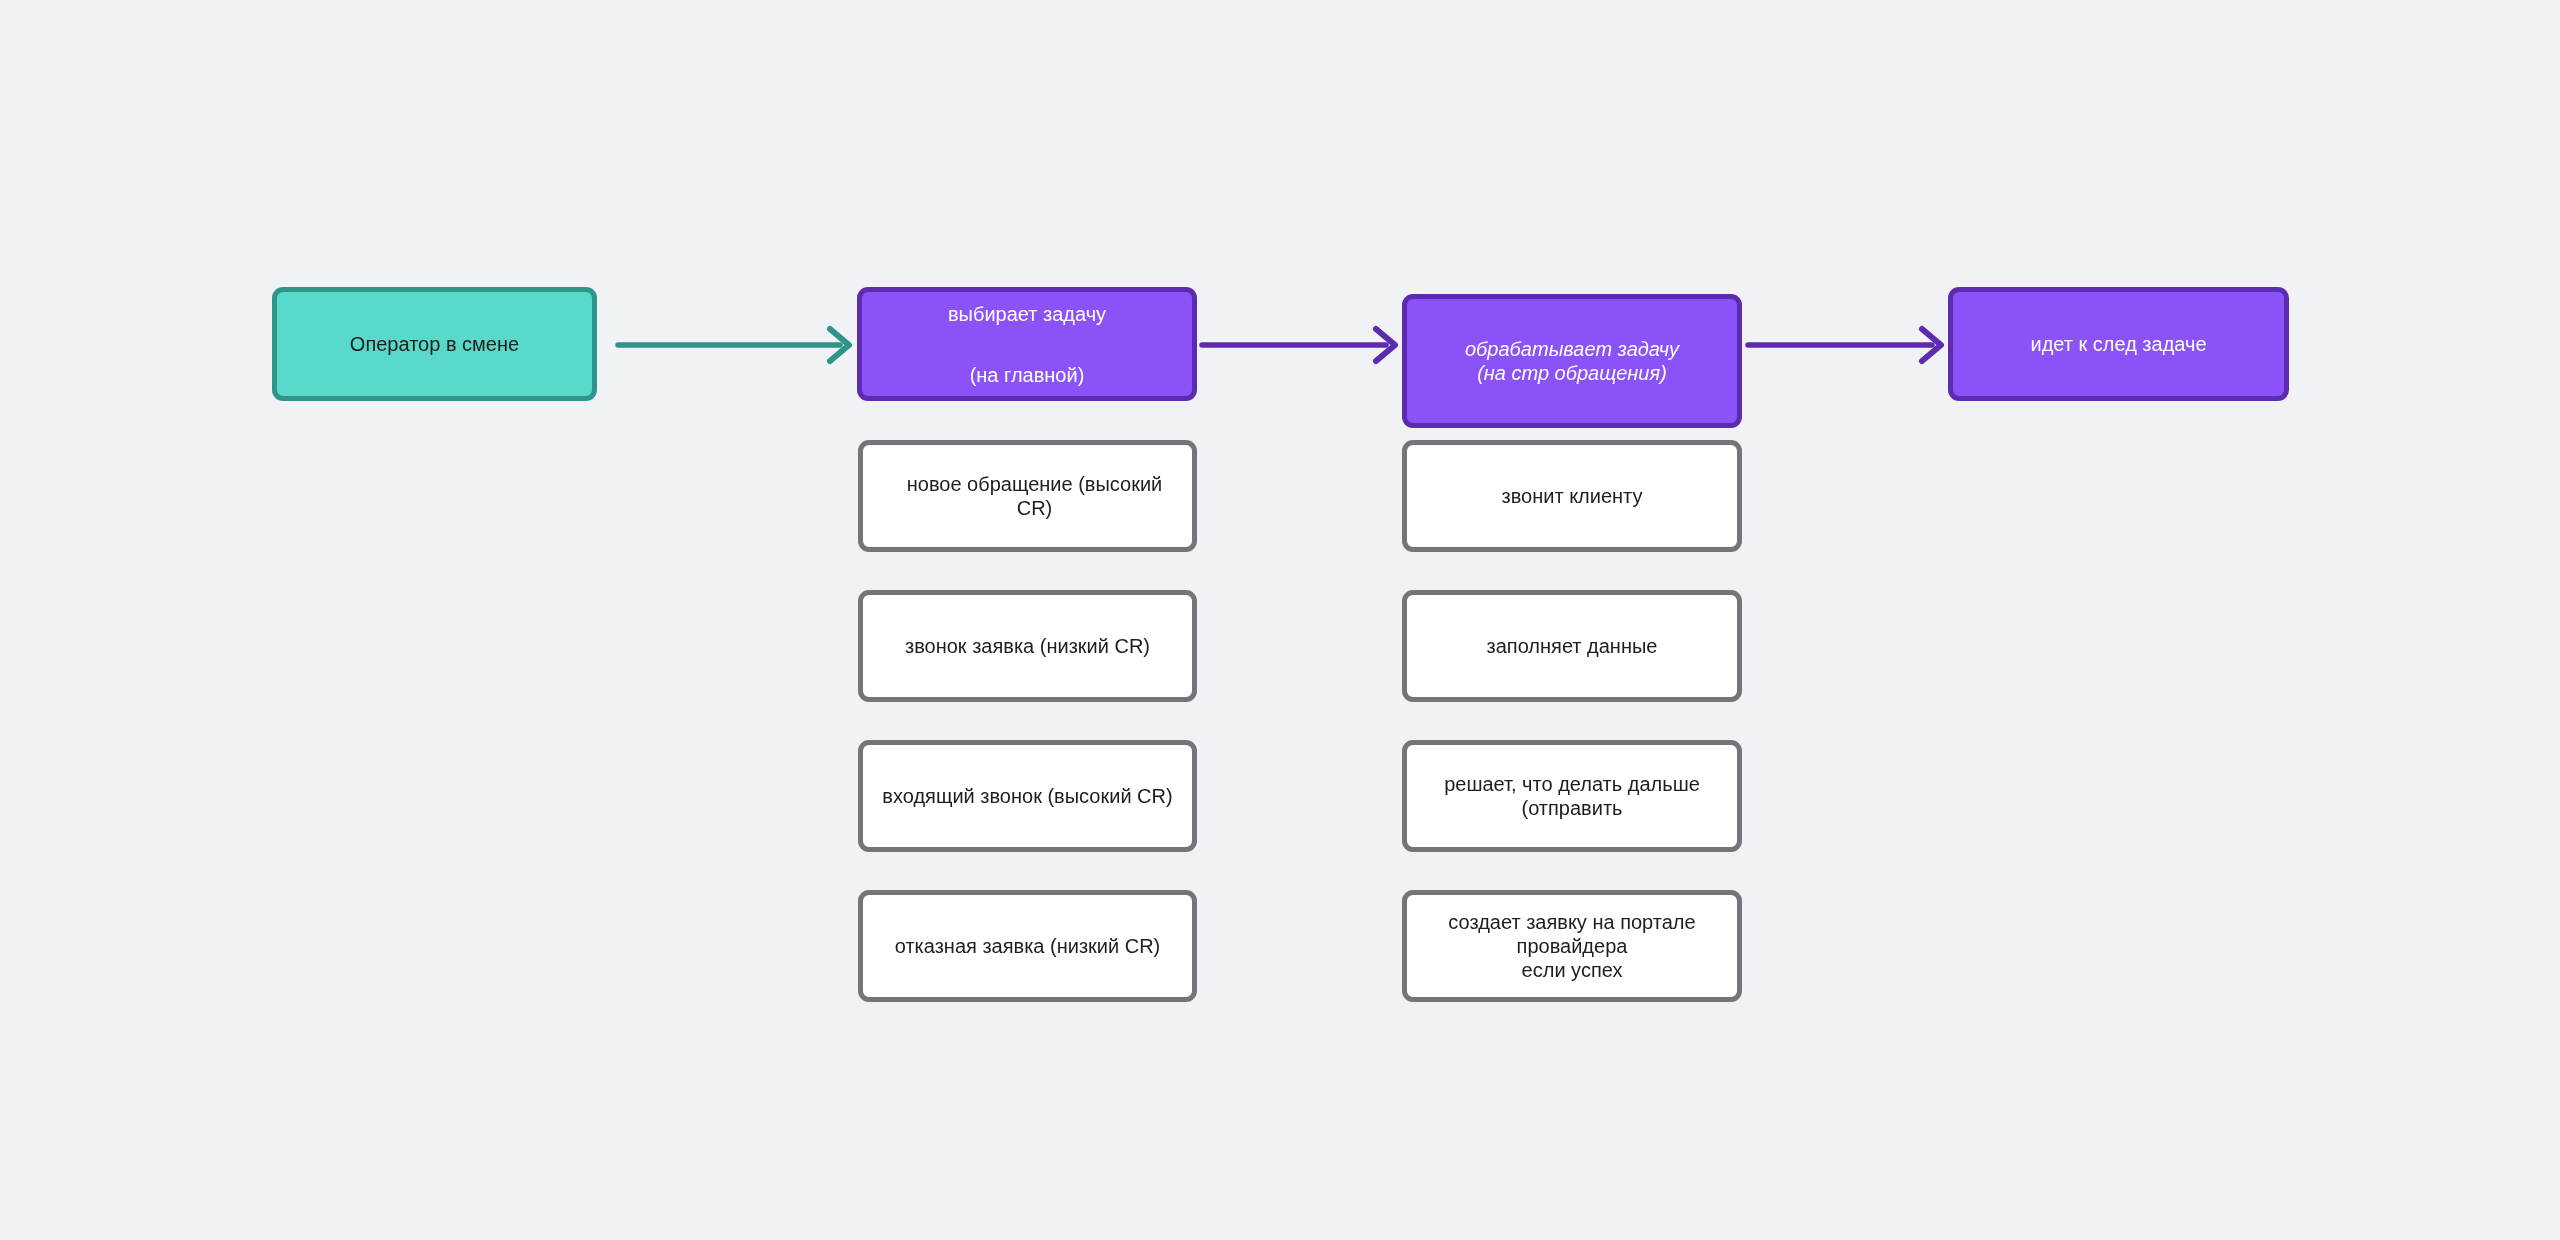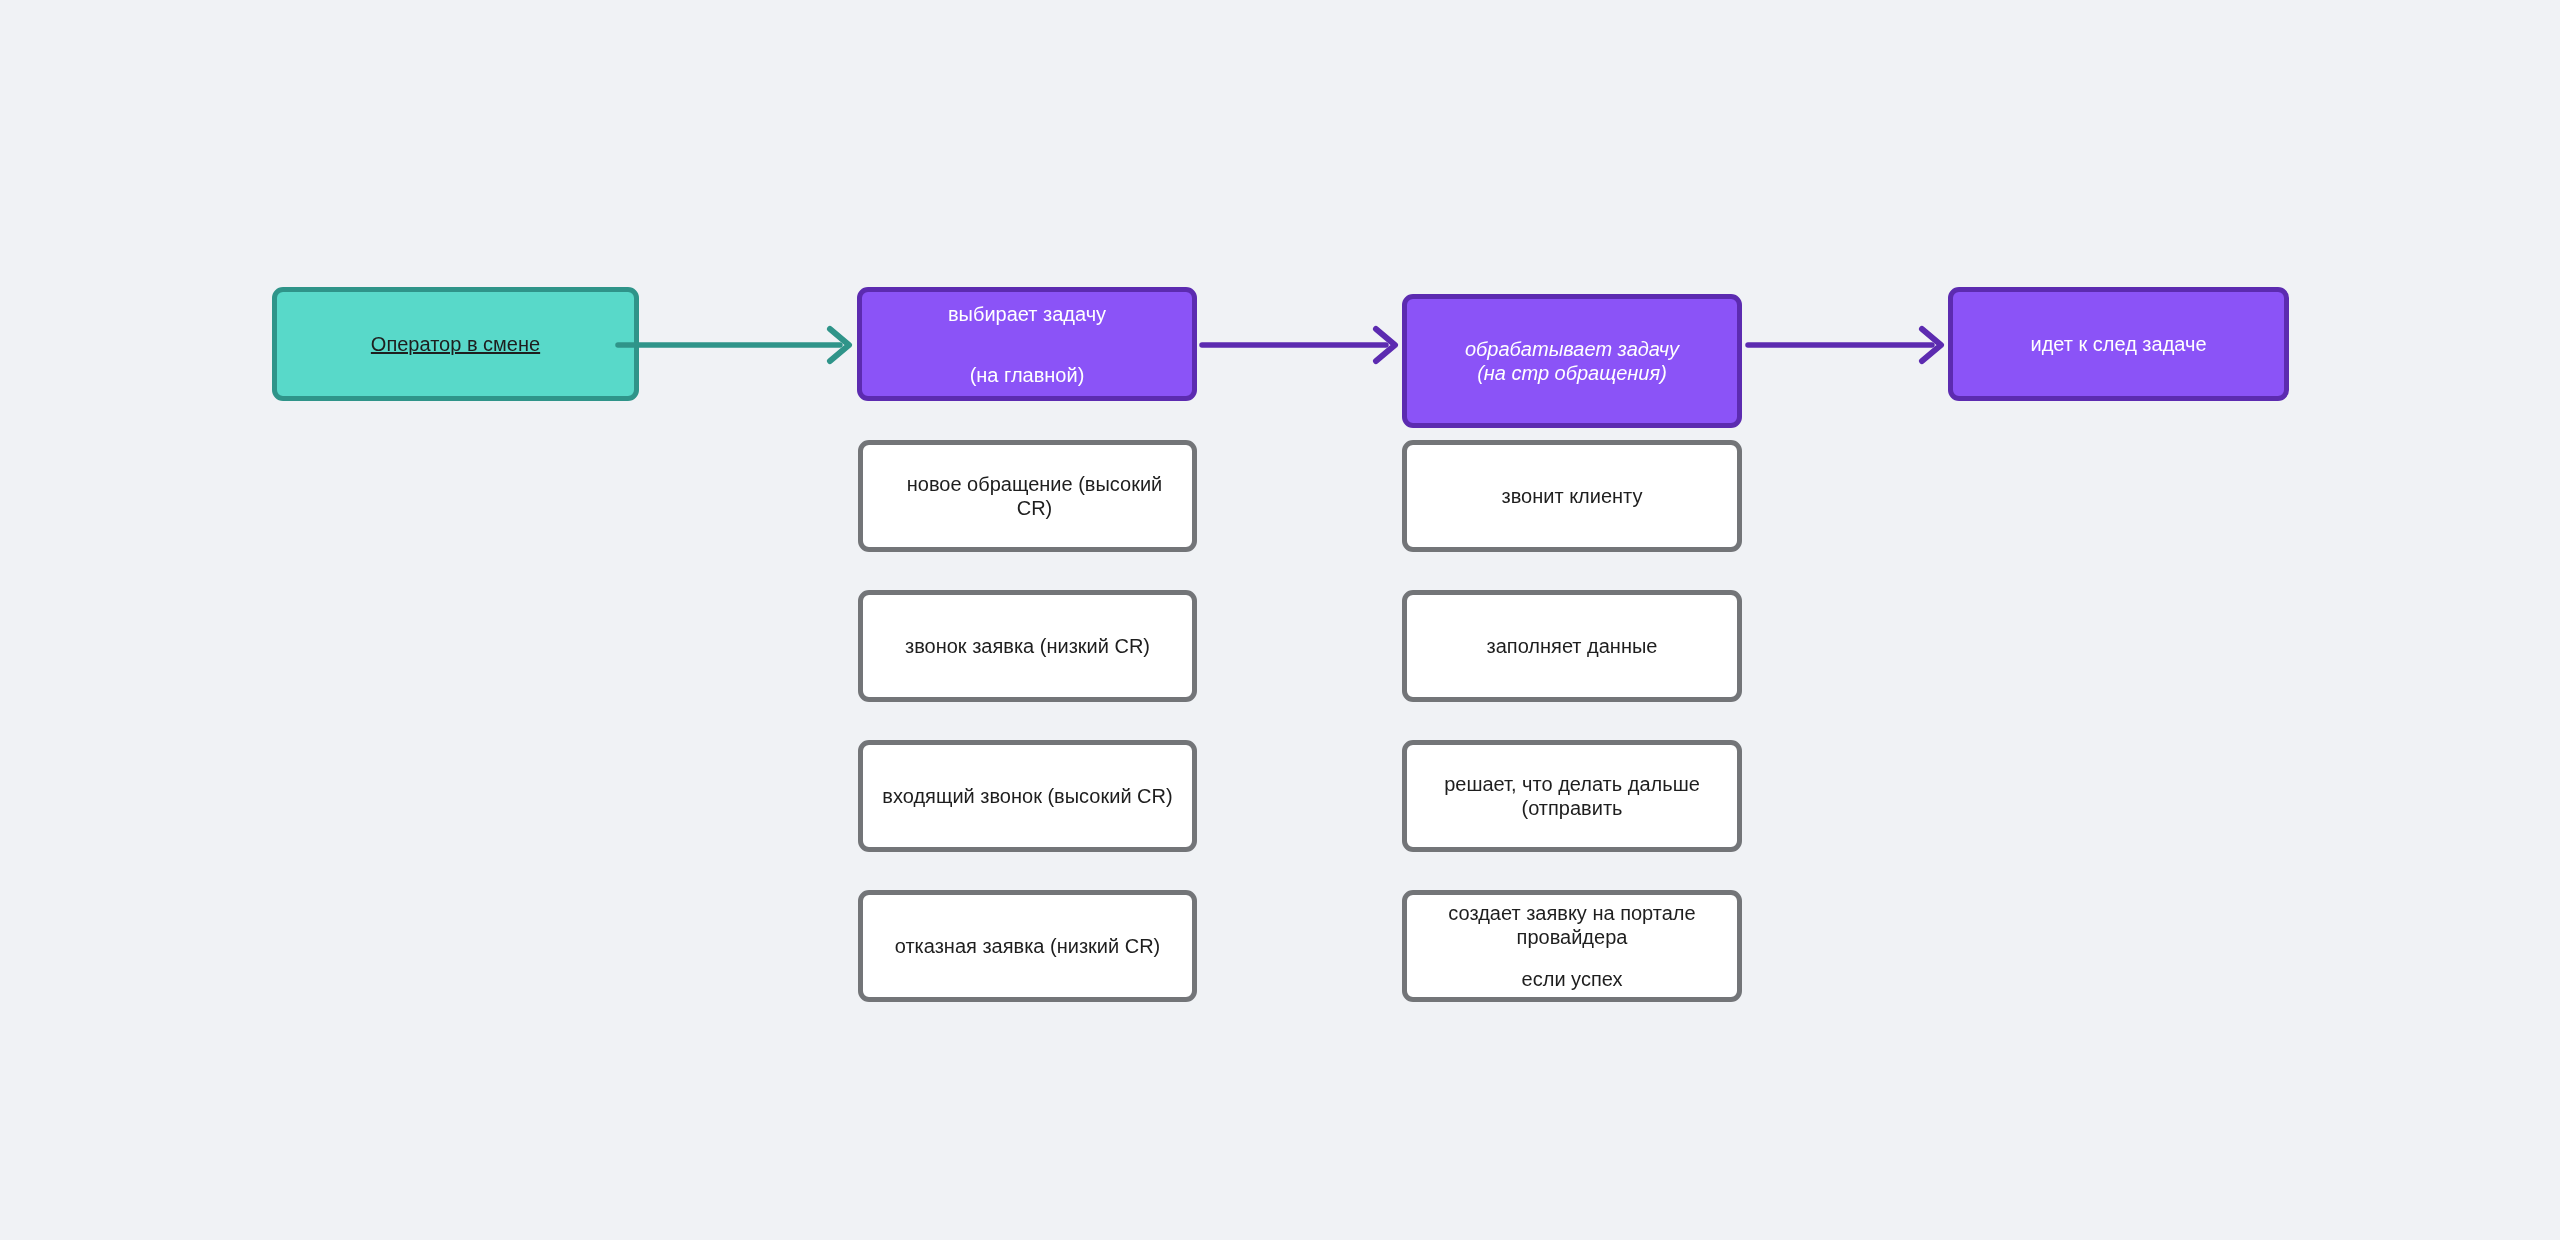--- a/index.html
+++ b/index.html
@@ -31,21 +31,21 @@
   .line{display:block;}
   svg.arrow{position:absolute;overflow:visible;}
   .arrow-teal{color:var(--teal-arrow);}
   .arrow-purple{color:var(--purple-arrow);}
 </style>
 </head>
 <body>
 
 <div class="canvas">
 
-  <div class="node teal" style="left:272px;top:287px;width:367px;height:114px;text-decoration:underline;">
+  <div class="node teal" style="left:272px;top:287px;width:325px;height:114px;">
     <span class="line">Оператор в смене</span>
     <span class="line"></span>
   </div>
 
   <svg class="arrow arrow-teal" style="left:616px;top:324px;" width="240" height="42" viewBox="0 0 240 42">
     <line x1="2" y1="21" x2="224" y2="21" stroke="currentColor" stroke-width="5.5" stroke-linecap="round"></line>
     <path d="M214 5 L233 21 L214 37" stroke="currentColor" stroke-width="6" fill="none" stroke-linecap="round" stroke-linejoin="round"></path>
   </svg>
 
   <div class="node purple" style="left:857px;top:287px;width:340px;height:114px;gap:37px;">
@@ -94,18 +94,18 @@
     <span class="line">звонит клиенту</span>
     <span class="line"></span>
   </div>
   <div class="node white" style="left:1402px;top:590px;width:340px;height:112px;">
     <span class="line">заполняет данные</span>
     <span class="line"></span>
   </div>
   <div class="node white" style="left:1402px;top:740px;width:340px;height:112px;">
     <span class="line">решает, что делать дальше (отправить</span>
   </div>
-  <div class="node white" style="left:1402px;top:890px;width:340px;height:112px;justify-content:space-between;">
+  <div class="node white" style="left:1402px;top:890px;width:340px;height:112px;">
     <span class="line">создает заявку на портале провайдера</span>
     <span class="line">если успех</span>
   </div>
 
 </div>
 
 </body></html>

